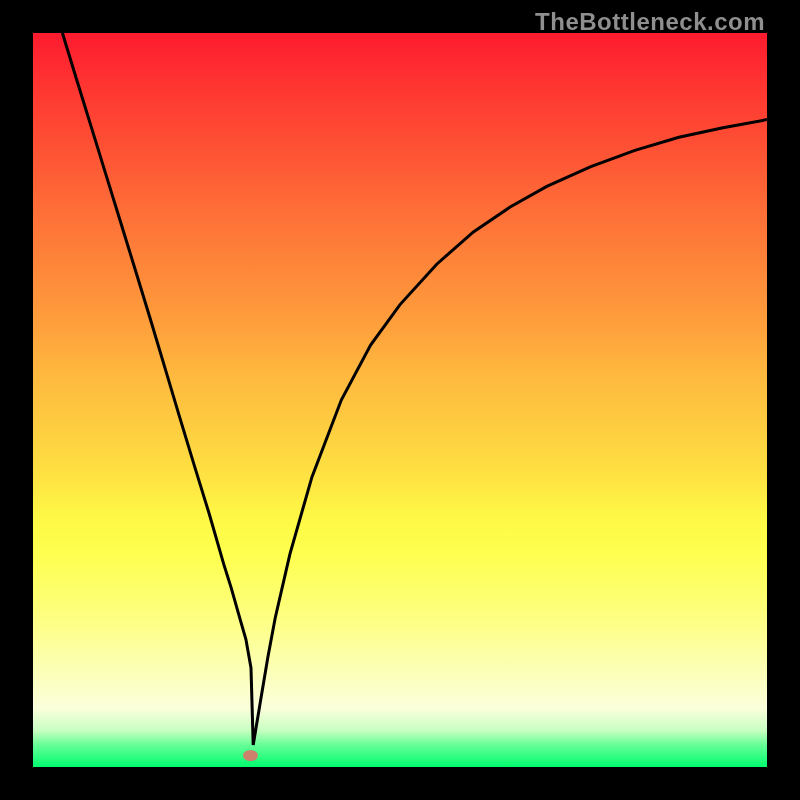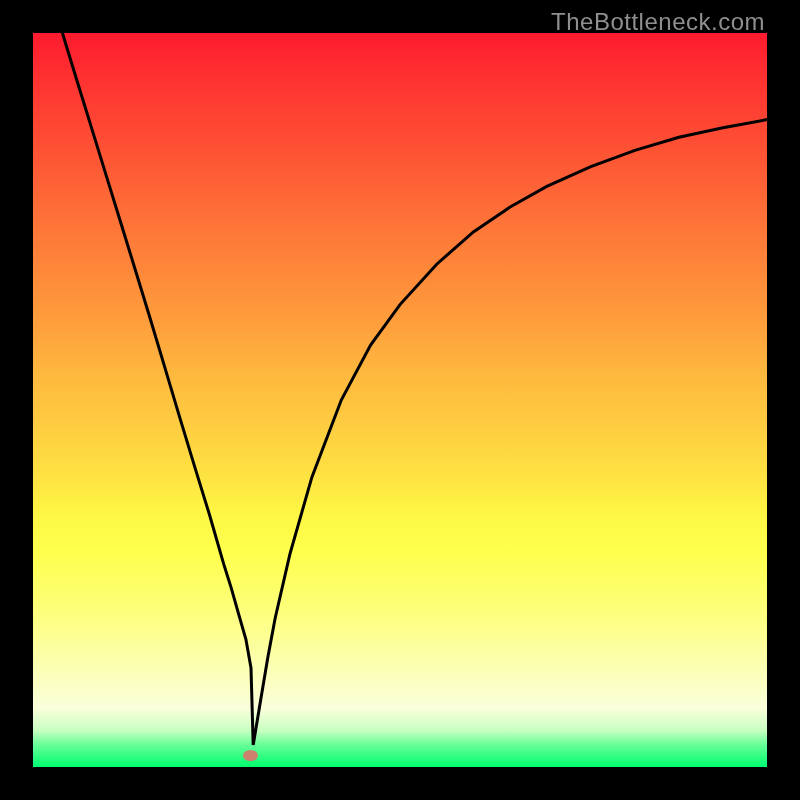--- a/index.html
+++ b/index.html
@@ -18,21 +18,21 @@
           #fee142 60%,
           #fef845 66%,
           #feff4f 71%,
           #fdff71 77%,
           #fdff92 82%,
           #fbffb7 87%,
           #fbffdb 92%,
           #c8ffc1 95%,
           #66fe97 97%,
           #01fd6e 100%);}
-  .watermark{position:absolute;right:35px;top:8px;color:#8f8f8f;font-size:24px;font-weight:400;letter-spacing:0.5px}
+  .watermark{position:absolute;right:35px;top:8px;color:#8f8f8f;font-size:24px;font-weight:700;letter-spacing:0.5px}
   svg.curve{position:absolute;left:33px;top:33px;width:734px;height:734px;overflow:visible}
   .dot{position:absolute;width:15px;height:11px;border-radius:50%;background:#cc816c}
 </style>
 </head>
 <body>
 
 <div class="frame">
   <div class="plot"></div>
 
   <svg class="curve" viewBox="0 0 734 734" preserveAspectRatio="none">

